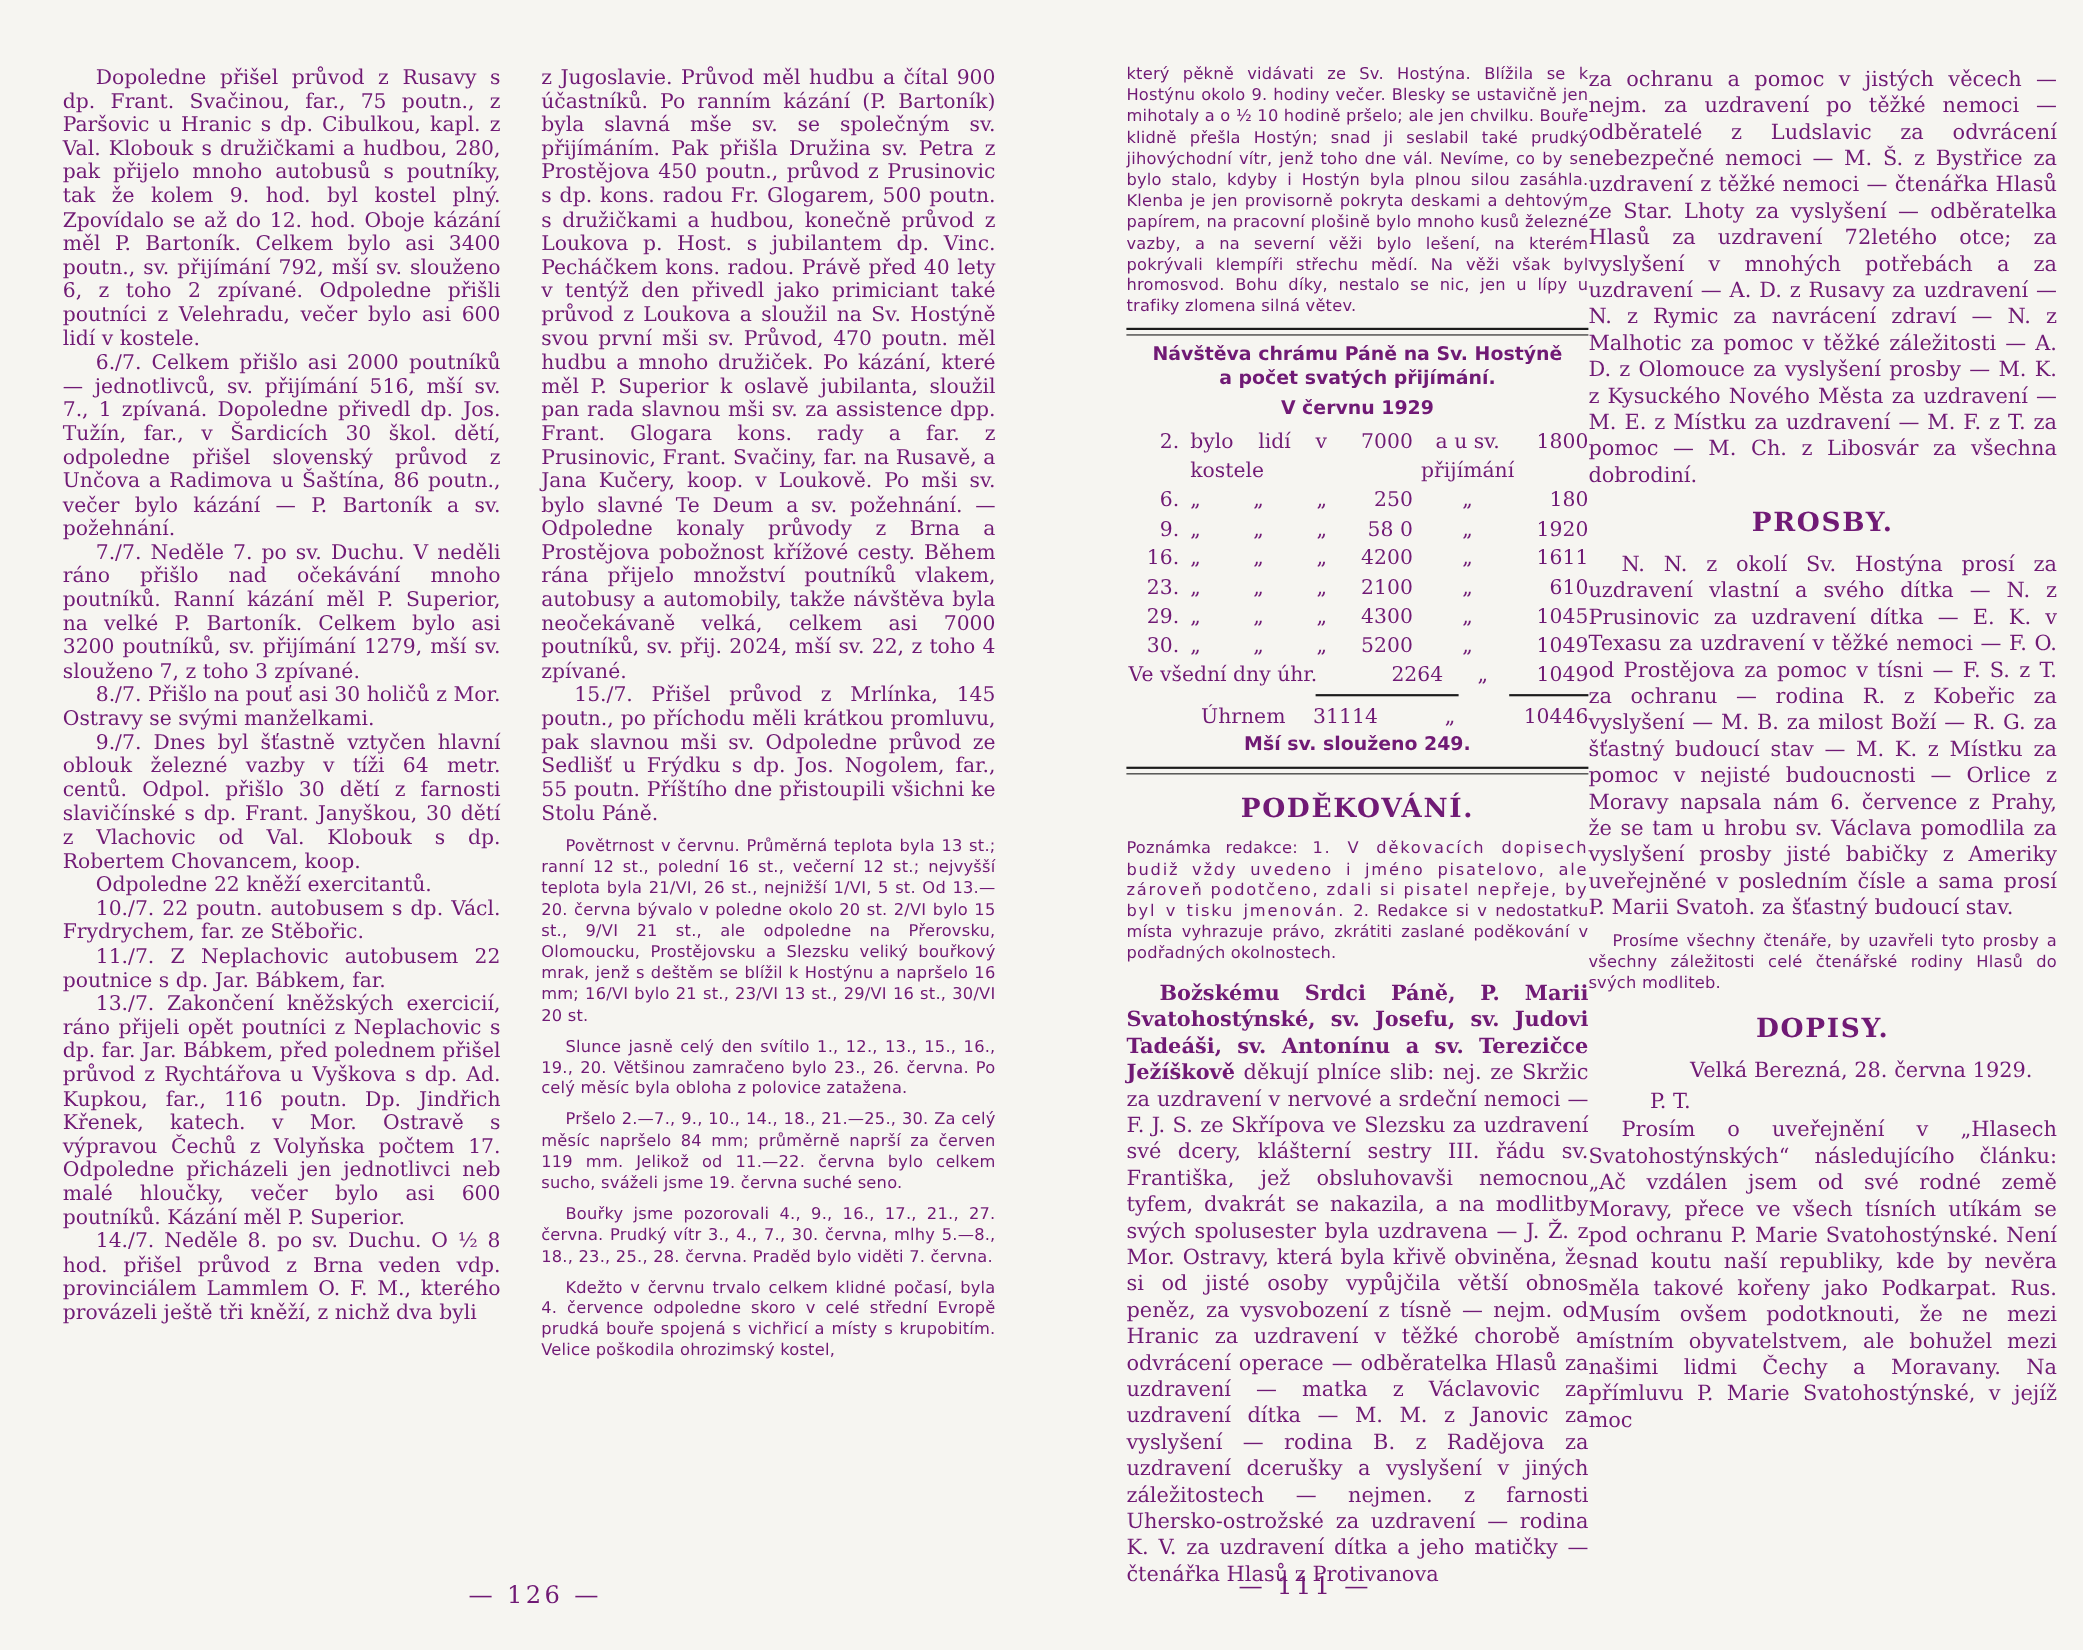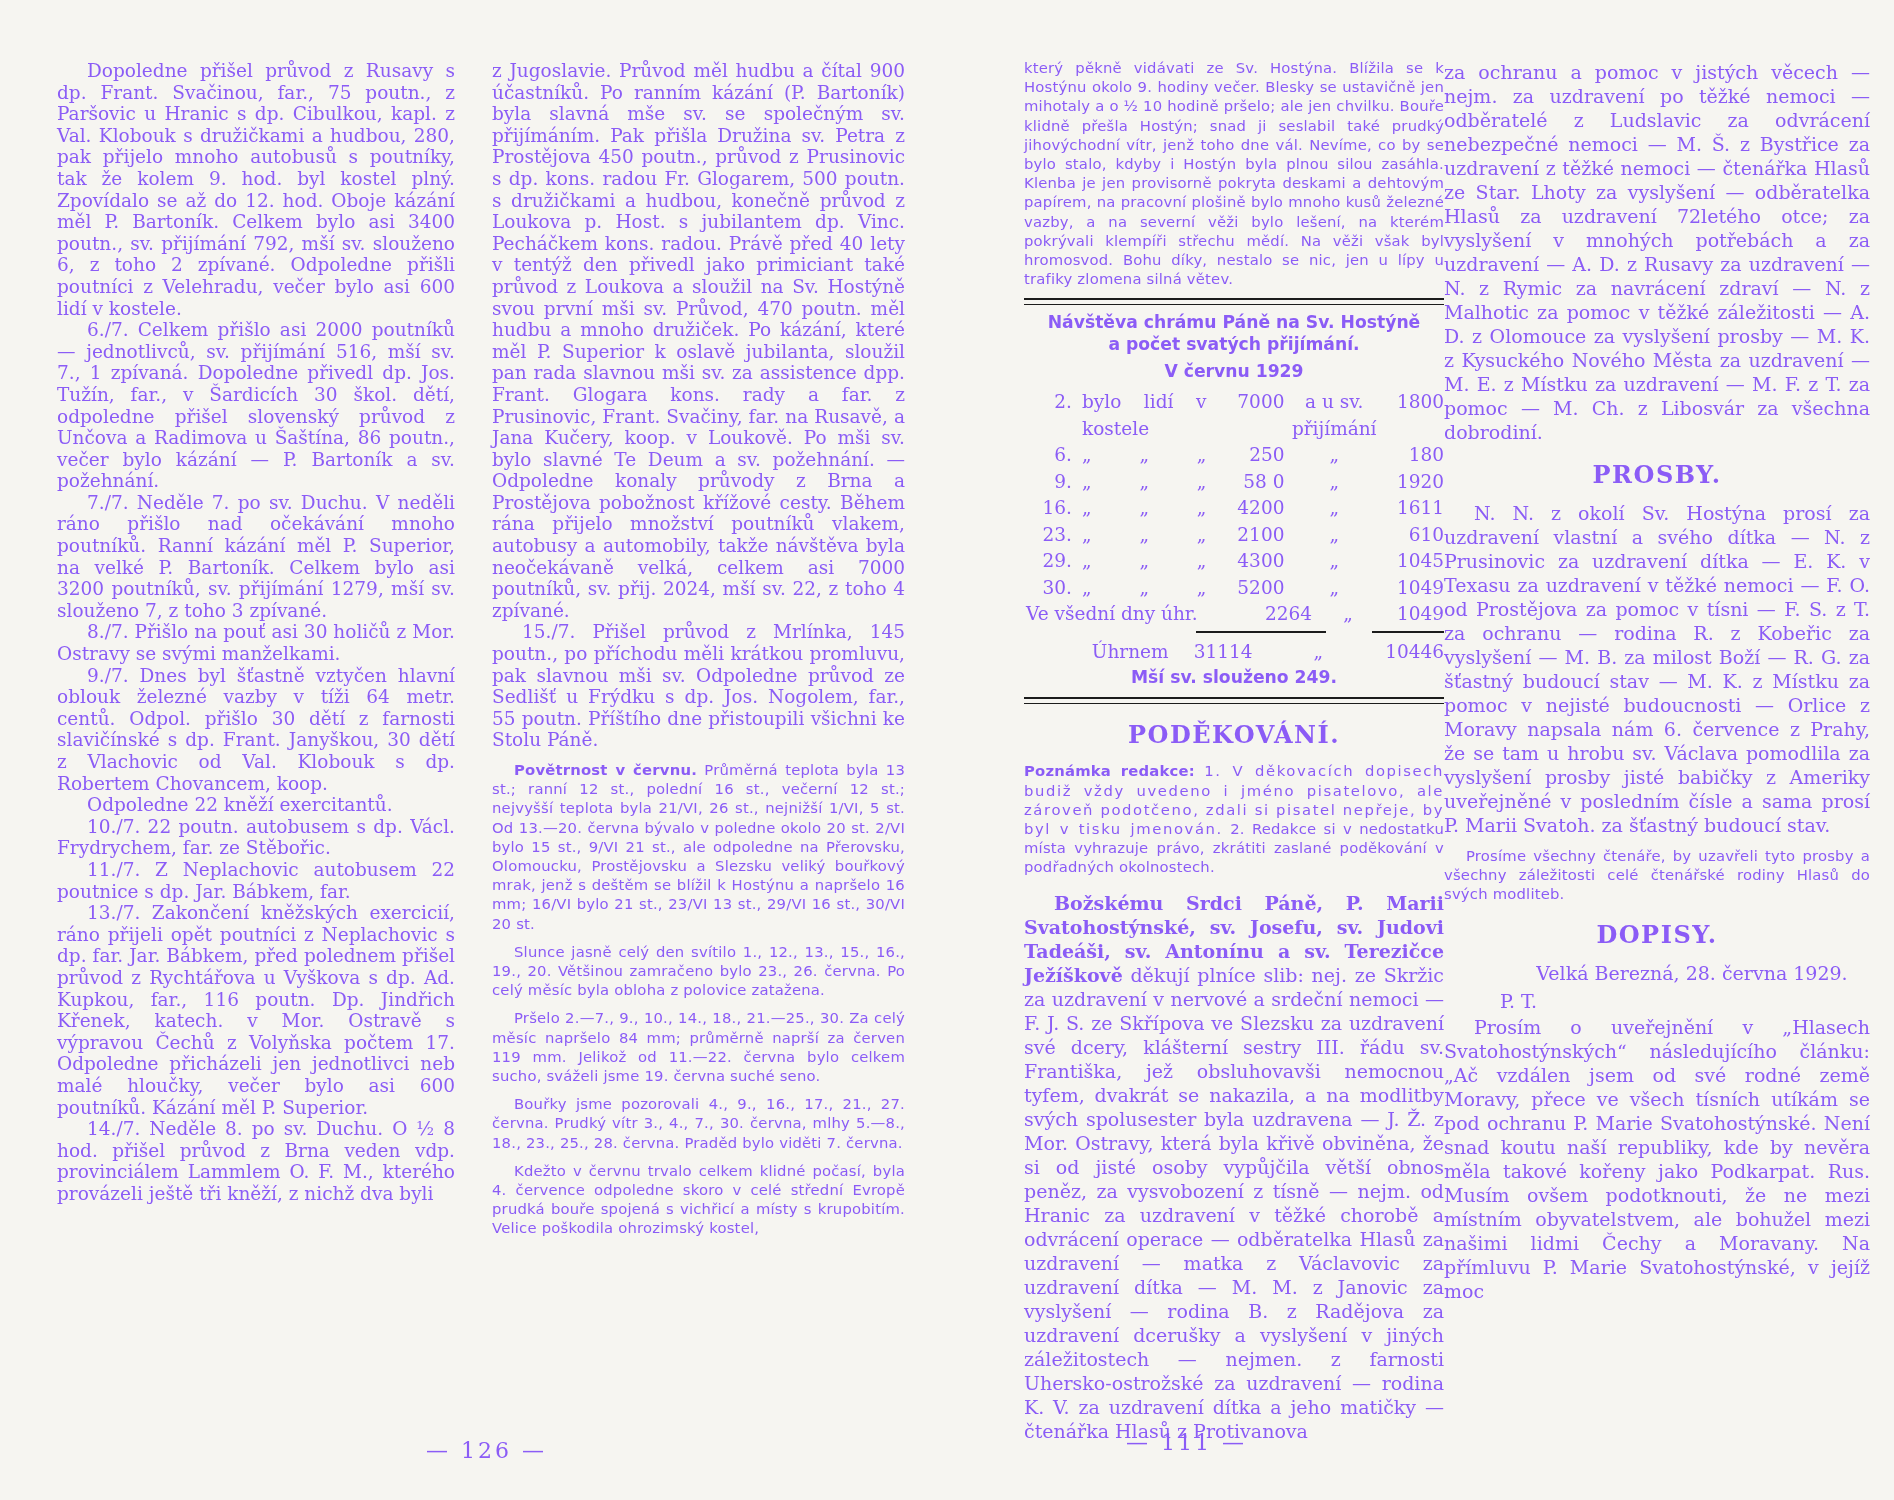--- a/index.html
+++ b/index.html
@@ -1,39 +1,39 @@
 <!DOCTYPE html>
 <html><head>
 <meta charset="utf-8">
 <style>
   html,body { margin:0; padding:0; background:#dddcd8; }
   .page {
     position:relative; width:1894px; height:1500px;
-    background:#f6f5f1; color:#8b5cf6;
+    background:#f6f5f1; color:#701a75;
     font-family:"DejaVu Serif", serif;
     overflow:hidden;
   }
   .col { position:absolute; top:60px; text-align:justify; }
   .col1 { left:57px;  width:398px; }
   .col2 { left:492px; width:413px; }
   .col3 { left:1024px; width:420px; top:58px; }
   .col4 { left:1444px; width:426px; }
 
   p { margin:0; }
   .body { font-size:18.5px; line-height:21.6px; text-indent:30px; }
   .col3 .body, .col4 .body { font-size:19px; line-height:24px; }
   .noindent { text-indent:0; }
 
   .small {
     font-family:"DejaVu Sans", sans-serif;
     font-size:14.8px; line-height:19.2px; text-indent:22px;
     letter-spacing:0.2px;
   }
   .small.noindent { text-indent:0; }
-  .small b { font-weight:bold; }
+  .small b { font-weight:normal; }
   .spaced { letter-spacing:1.6px; }
   .gap-top { margin-top:9px; }
   .gap-top-lg { margin-top:14px; }
 
   .heading {
     font-weight:bold; text-align:center; text-indent:0;
     font-size:24px; letter-spacing:1.5px;
     margin:16px 0 12px;
   }
 

